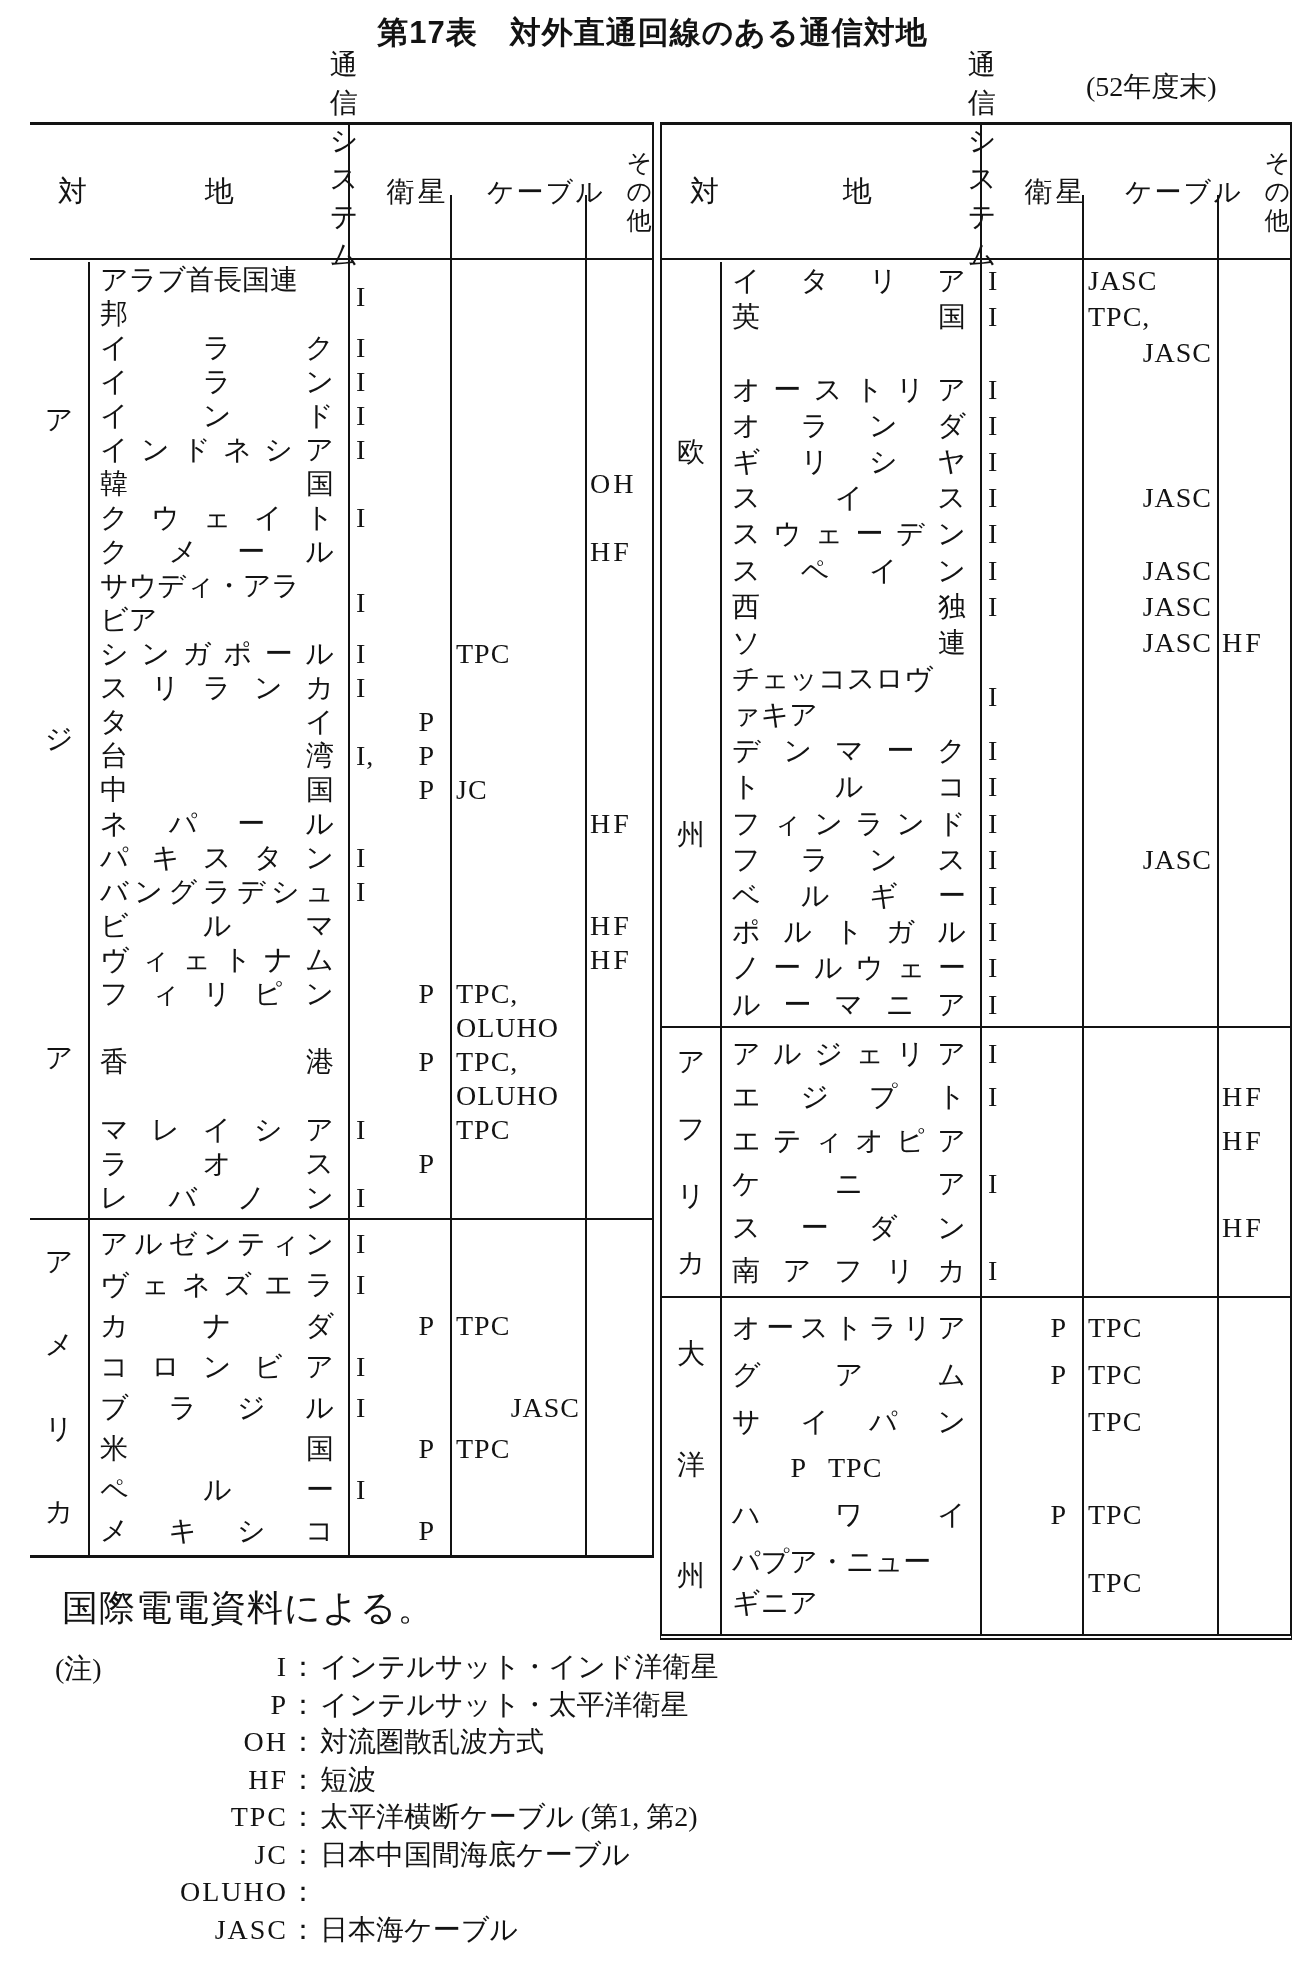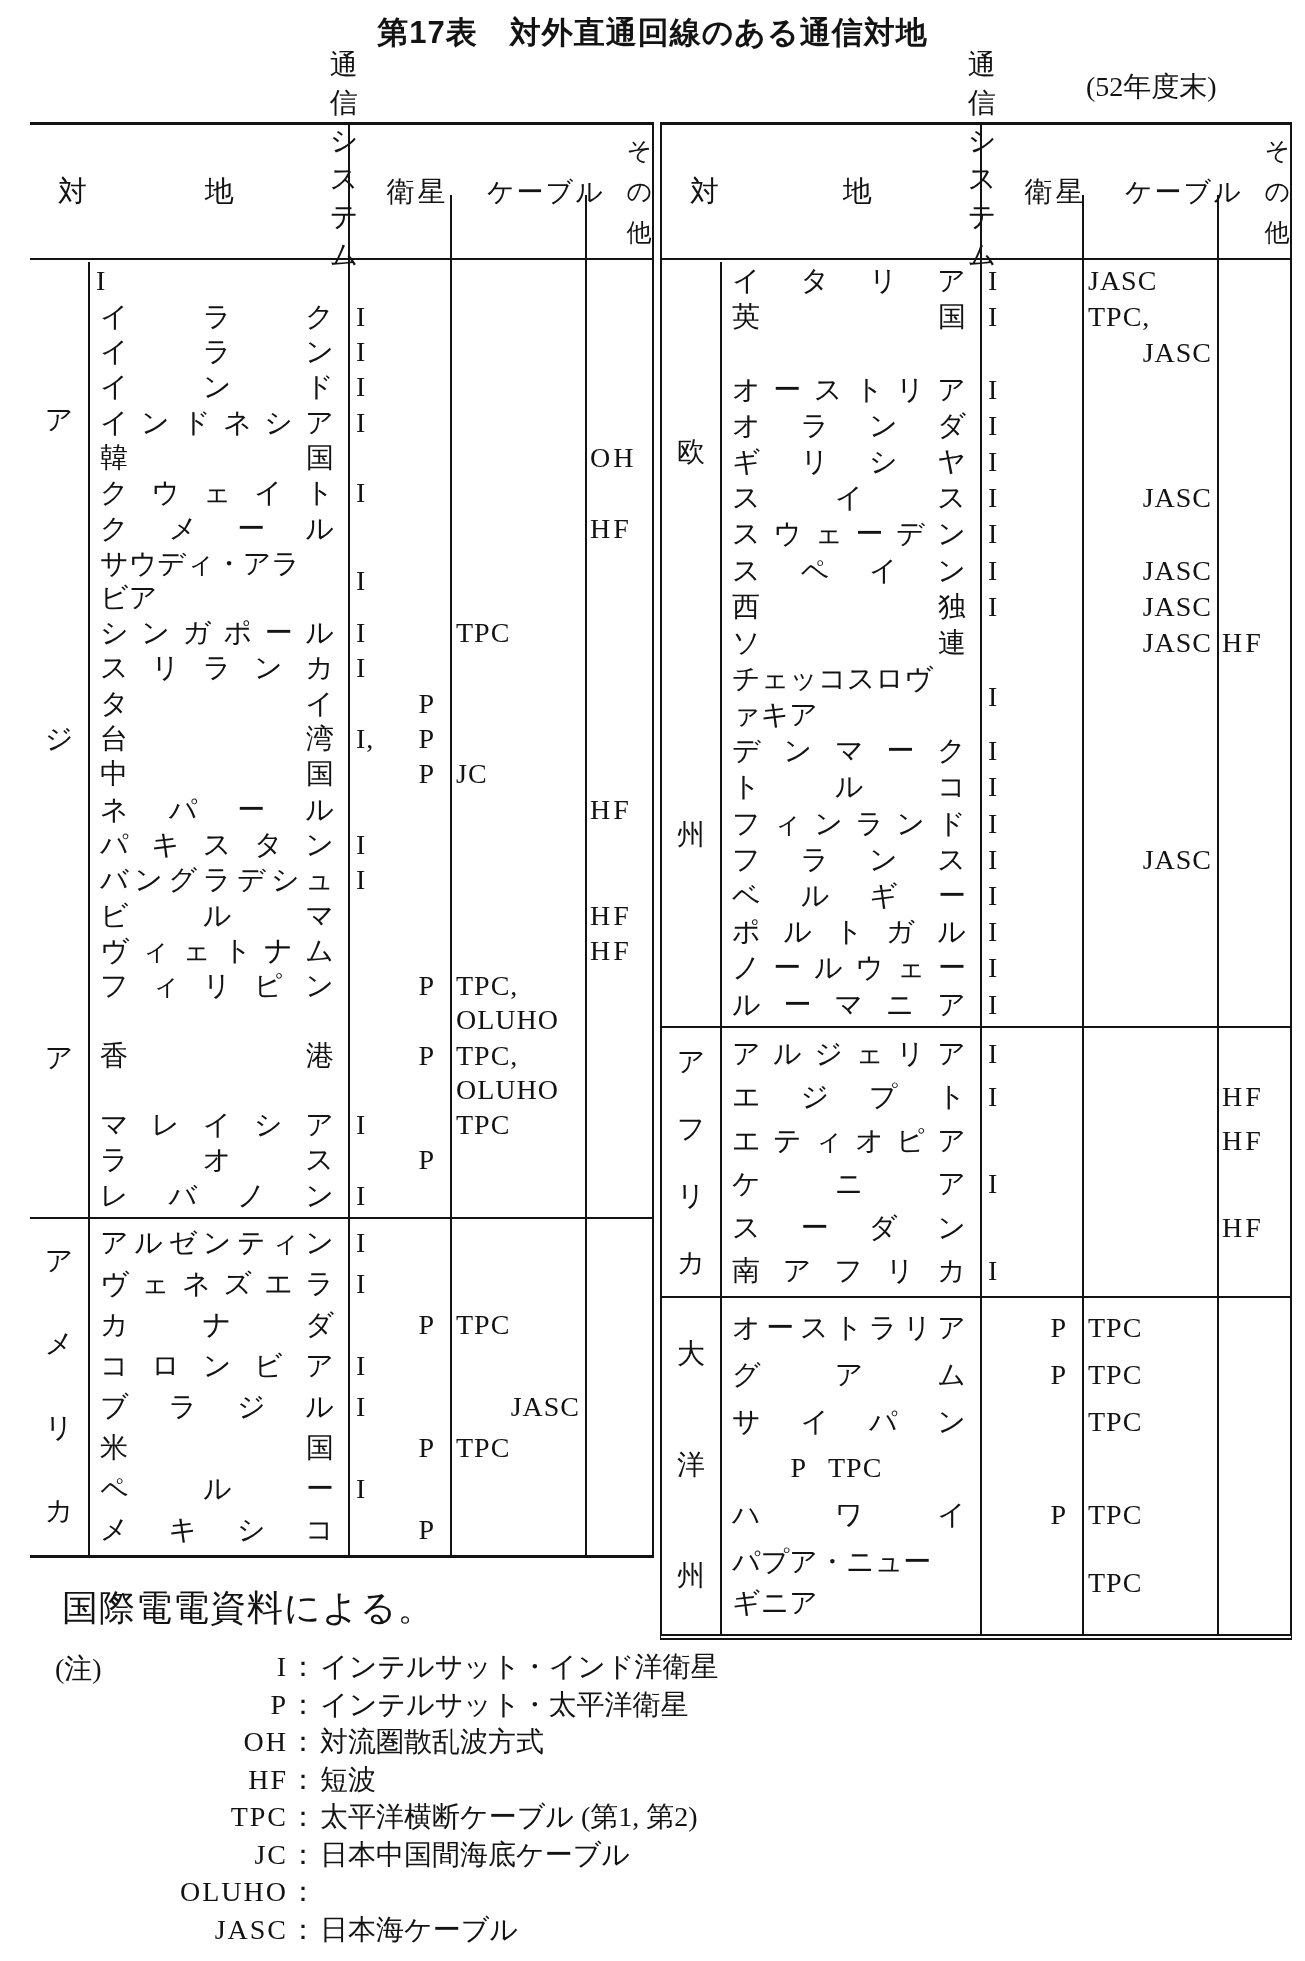--- a/index.html
+++ b/index.html
@@ -25,21 +25,21 @@
   .th-dest{width:318px;box-sizing:border-box;display:flex;align-items:center;
            font-size:29px;padding:0 96px 0 28px;}
   .th-sys{flex:1;display:flex;flex-direction:row;}
   .th-sys-top{height:70px;box-sizing:border-box;display:flex;align-items:center;
               justify-content:center;font-size:28px;letter-spacing:8px;}
   .th-sub{flex:1;display:flex;}
   .th-sat{width:102px;display:flex;align-items:center;justify-content:center;
           font-size:28px;letter-spacing:3px;}
   .th-cable{width:155px;display:flex;align-items:center;justify-content:center;
             font-size:27px;letter-spacing:2px;}
-  .th-other{flex:1;font-size:25px;line-height:41px;display:flex;align-items:center;
+  .th-other{flex:1;font-size:25px;line-height:29px;display:flex;align-items:center;
             padding-left:3px;}
   
   .tbody{display:flex;flex-direction:column;height:calc(100% - 137px);}
   .sec{display:flex;--lh:36px;}
   .sec + .sec{border-top:2px solid #131313;}
   #tblL .sec:nth-child(1){height:958px;--lh:34px;}
   #tblL .sec:nth-child(2){flex:1;--lh:41px;}
   #tblR .sec:nth-child(1){height:766px;--lh:36px;}
   #tblR .sec:nth-child(2){height:268px;--lh:43px;}
   #tblR .sec:nth-child(3){flex:1;--lh:41px;}
@@ -92,20 +92,22 @@
       </div>
       <div class="tbody">
           <div class="sec">
             <div class="reg">
               <div>ア</div>
               <div>ジ</div>
               <div>ア</div>
             </div>
             <div class="rows">
               <div class="row vc">
+                <div class="c-name">アラブ首長国連
+邦</div>
                 <div class="c-sat">
                   <span>I</span>
                   <span></span>
                 </div>
                 <div class="c-cable"></div>
                 <div class="c-other"></div>
               </div>
               <div class="row">
                 <div class="c-name spread">
                   <span>イ</span>

